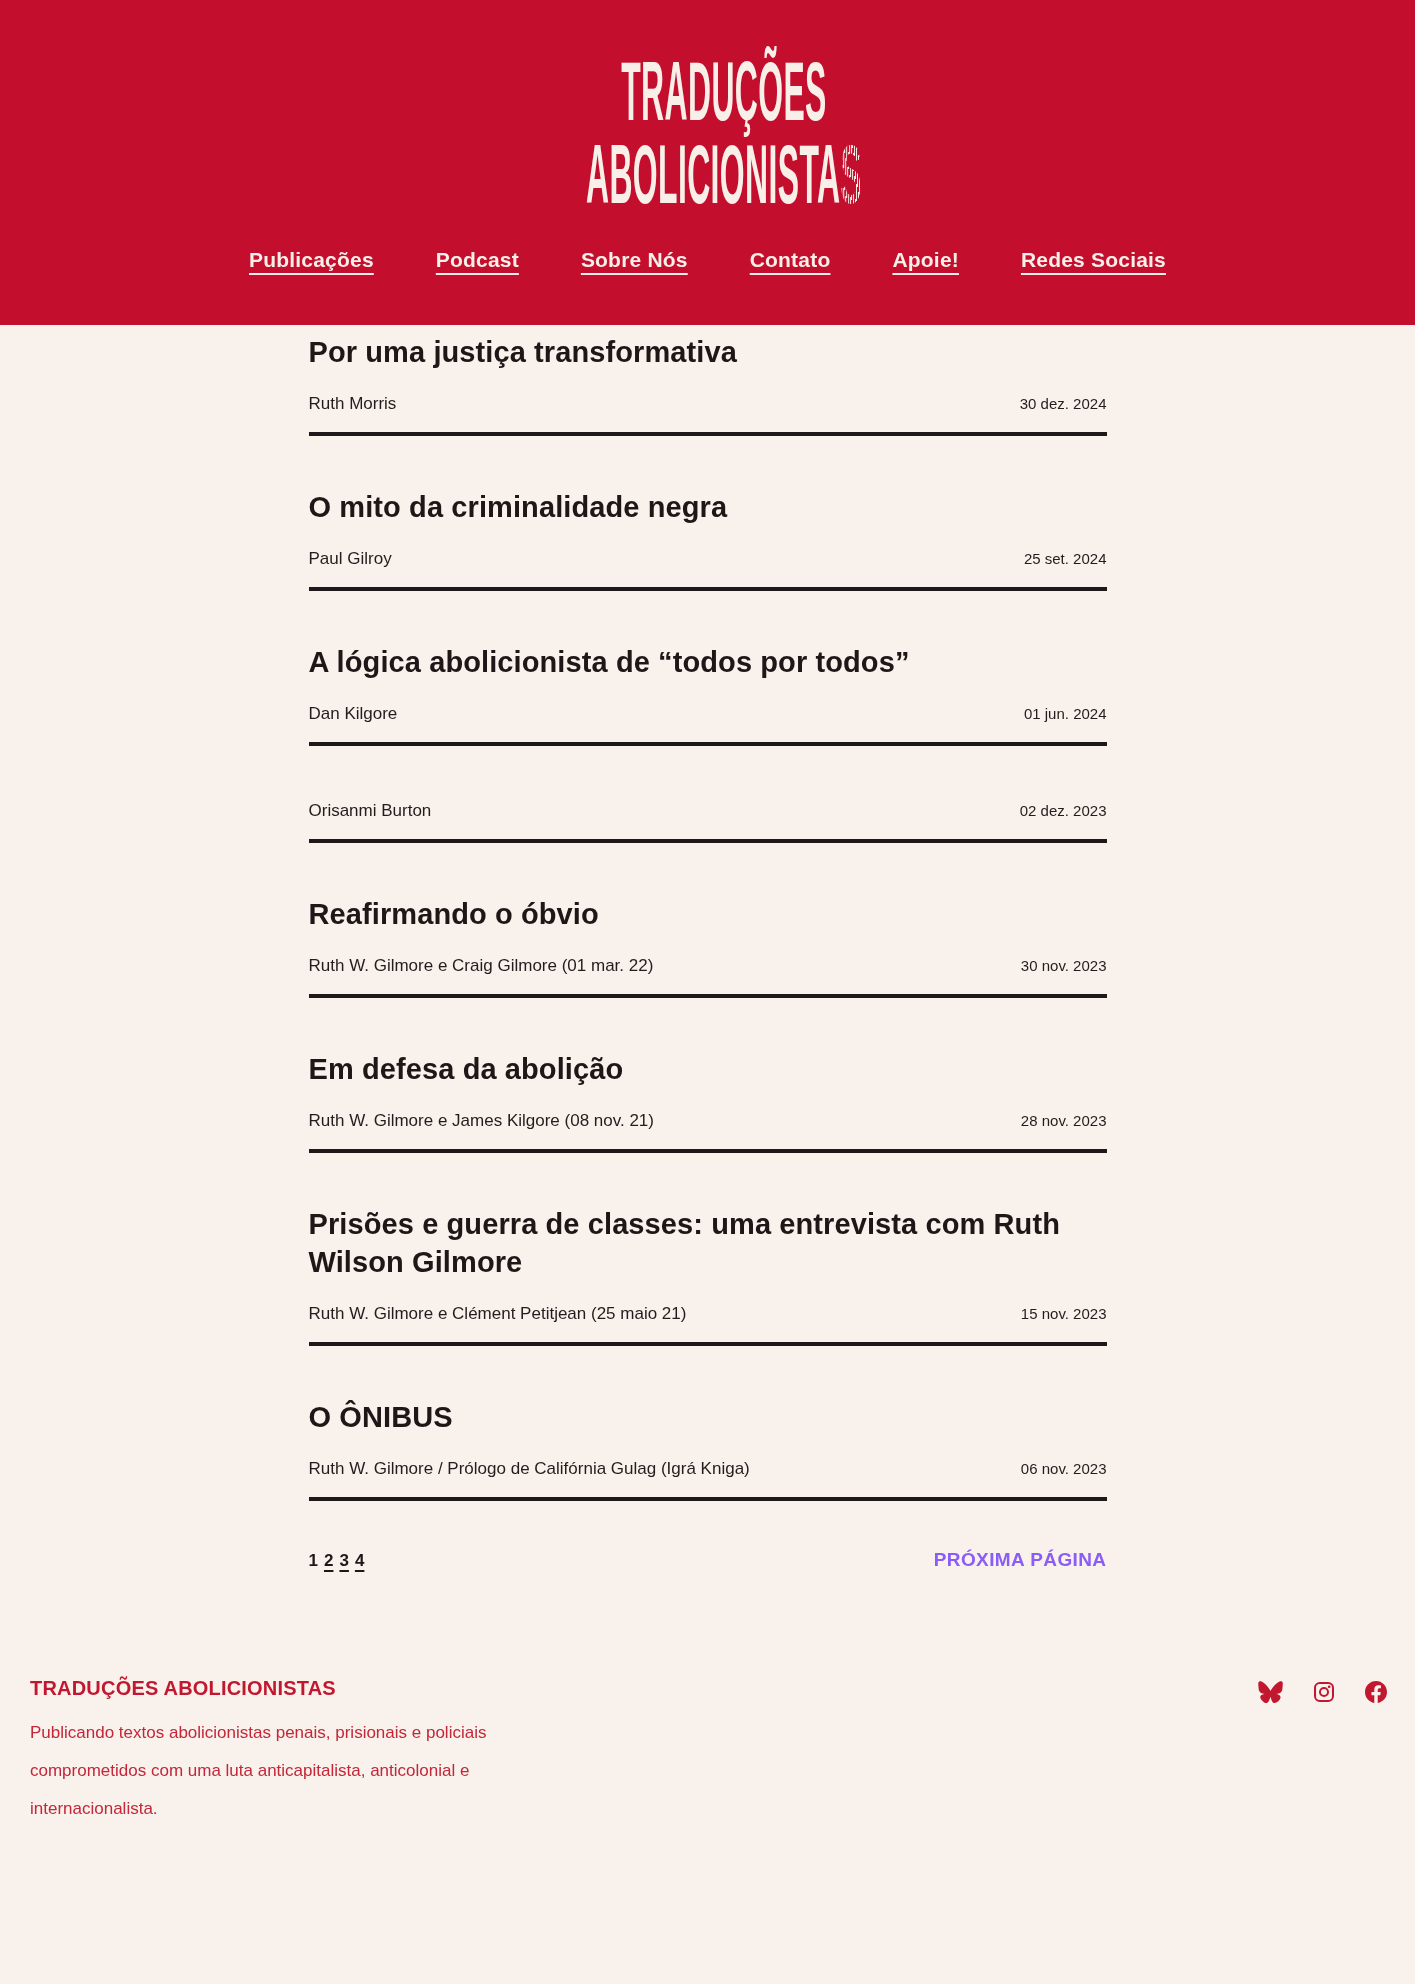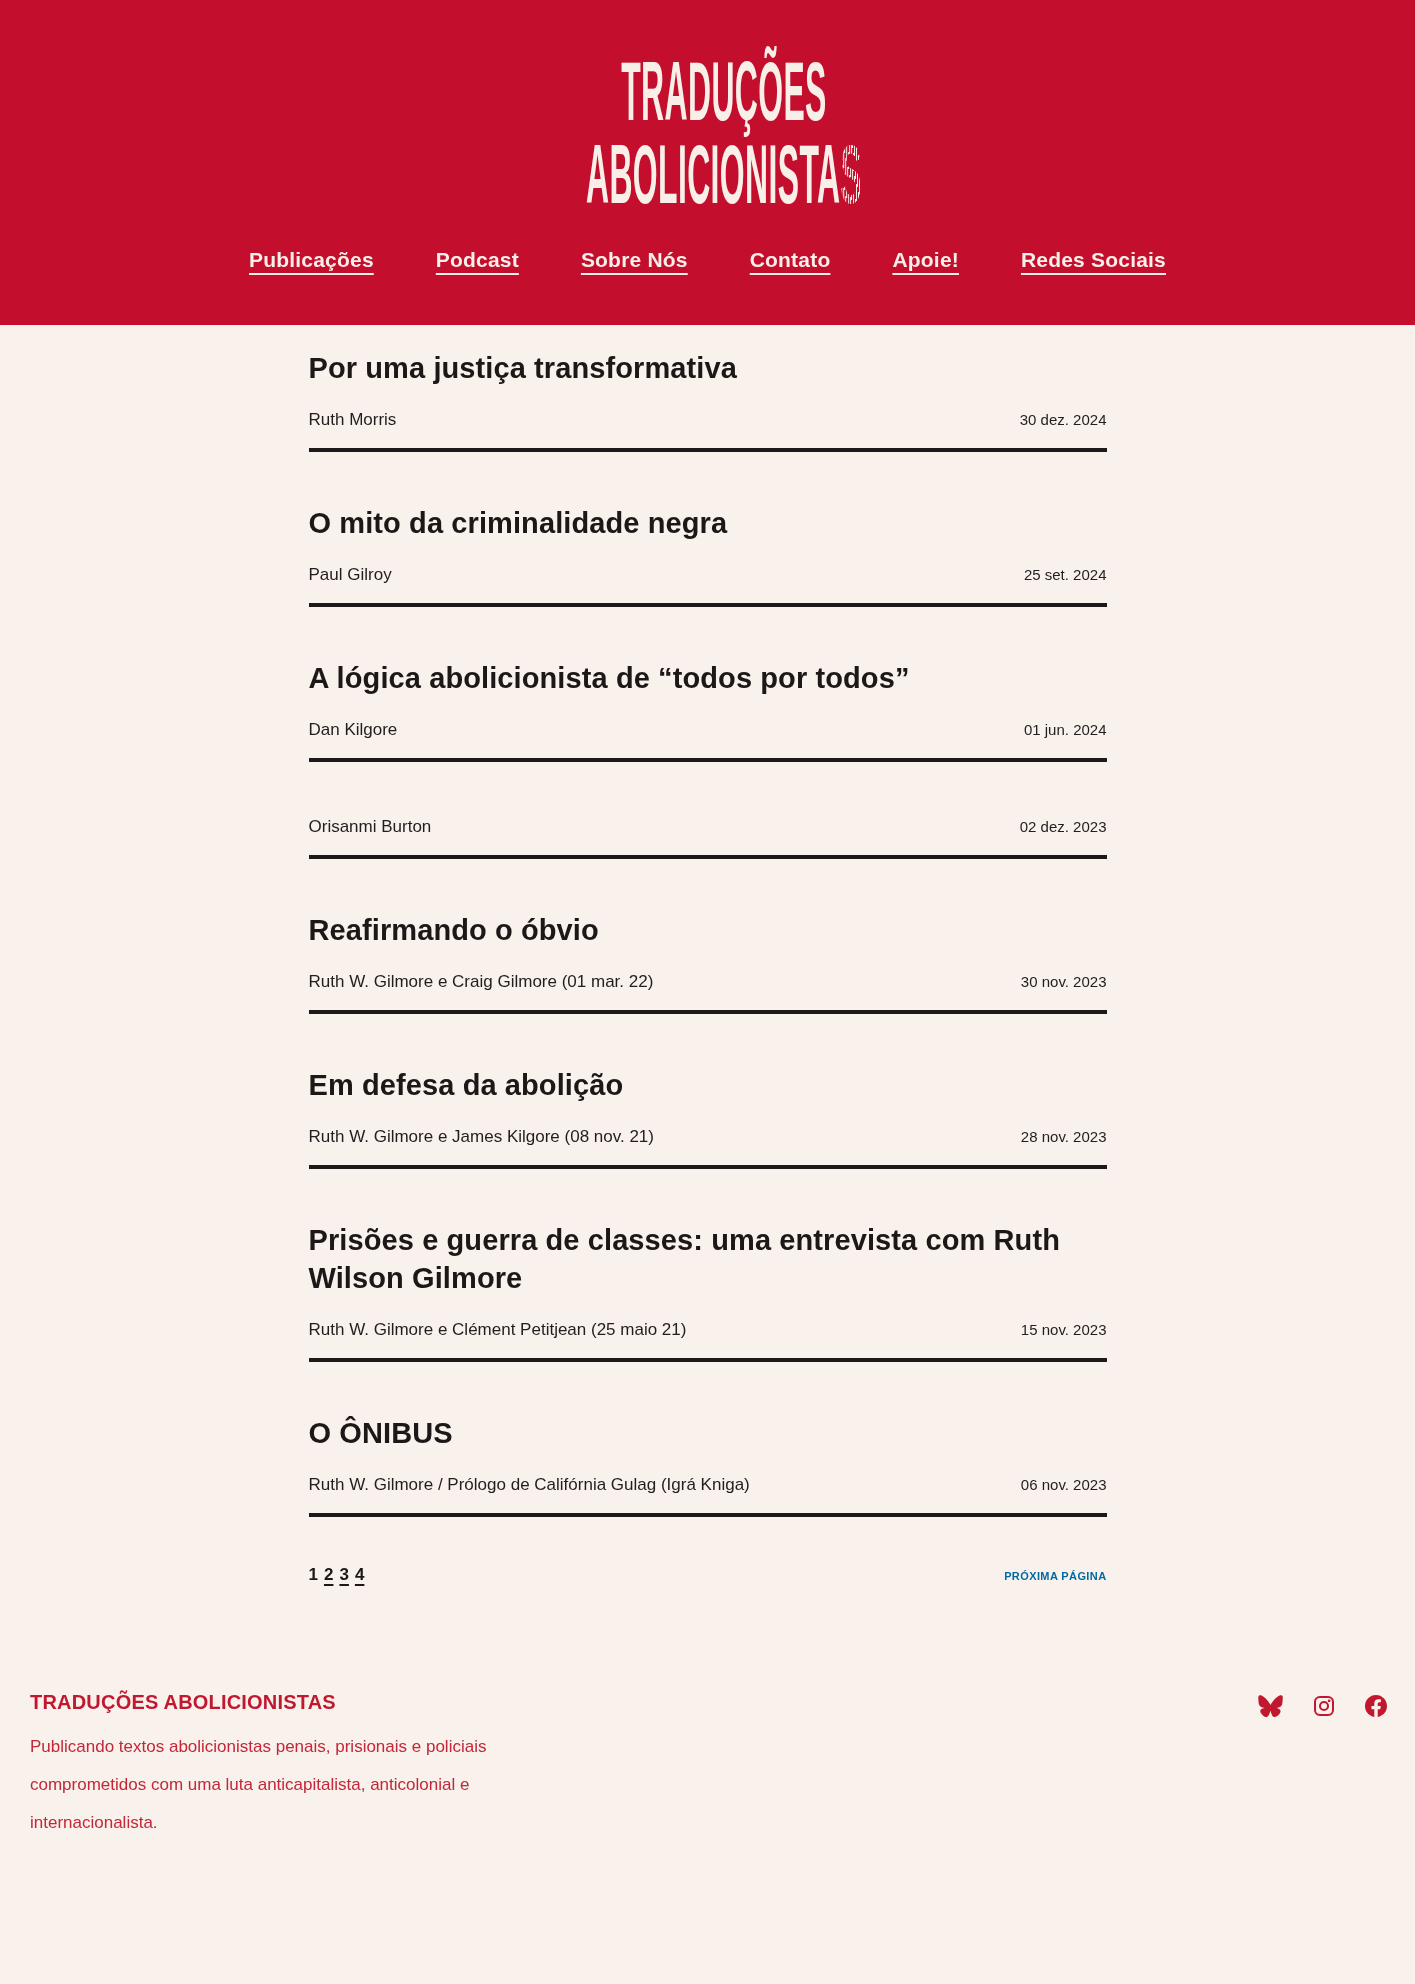--- a/index.html
+++ b/index.html
@@ -13,35 +13,35 @@
              transform:scaleX(0.38); transform-origin:50% 50%; white-space:nowrap;}
   .striped{background-image:repeating-linear-gradient(100deg,#f7efe8 0 3px,#c30e2d 3px 6.5px);
            -webkit-background-clip:text; background-clip:text; color:transparent;}
   .nav{display:flex; justify-content:center; gap:62px; margin-top:32px;}
   .nav-link{color:#f7efe8; font-size:21px; font-weight:700; letter-spacing:.2px; cursor:pointer;
             text-decoration:underline; text-underline-offset:6px; text-decoration-thickness:2px;}
 
   
   .content{width:798px; margin:0 auto;}
   .post{padding-top:52px;}
-  .content .post:first-child{padding-top:24px;}
+  .content .post:first-child{padding-top:8px;}
   .post-title{font-size:29px; line-height:38px; font-weight:700; color:#1d1718; margin:0 0 20px 0;
               letter-spacing:.1px; cursor:pointer;}
   .post-meta{display:flex; justify-content:space-between; align-items:baseline; margin-bottom:15px;}
   .post-author{font-size:17px; line-height:26px; color:#221d1e;}
   .post-date{font-size:15px; font-weight:500; color:#221d1e; white-space:nowrap; margin-left:20px;}
   .post-rule{height:4px; background:#1d191a;}
 
   
   .pagination{display:flex; justify-content:space-between; align-items:baseline; margin-top:48px;}
   .pages{display:flex; gap:6px; font-size:17px; font-weight:700; color:#1d1718;}
   .page-link{color:#1d1718; cursor:pointer; text-decoration:underline; text-underline-offset:4px;
              text-decoration-thickness:2px;}
   .page-current{text-decoration:none;}
-  .next-link{font-size:11px; font-weight:700; letter-spacing:.4px; color:#0369a1; cursor:pointer;
+  .next-link{font-size:19px; font-weight:700; letter-spacing:.4px; color:#8b5cf6; cursor:pointer;
              text-underline-offset:5px; text-decoration-thickness:2px;}
 
   
   .footer{margin-top:106px; padding:0 28px 30px 30px; display:flex; justify-content:space-between;
           align-items:flex-start;}
   .footer-title{color:#c11830; font-size:20px; font-weight:700; letter-spacing:.2px; margin:0;}
   .footer-desc{color:#c32738; font-size:17px; line-height:38px; max-width:485px; margin:14px 0 0 0;}
   .social-row{display:flex; gap:30px; margin-top:4px; align-items:center;}
   .social-link{display:inline-flex; cursor:pointer;}
 </style>

